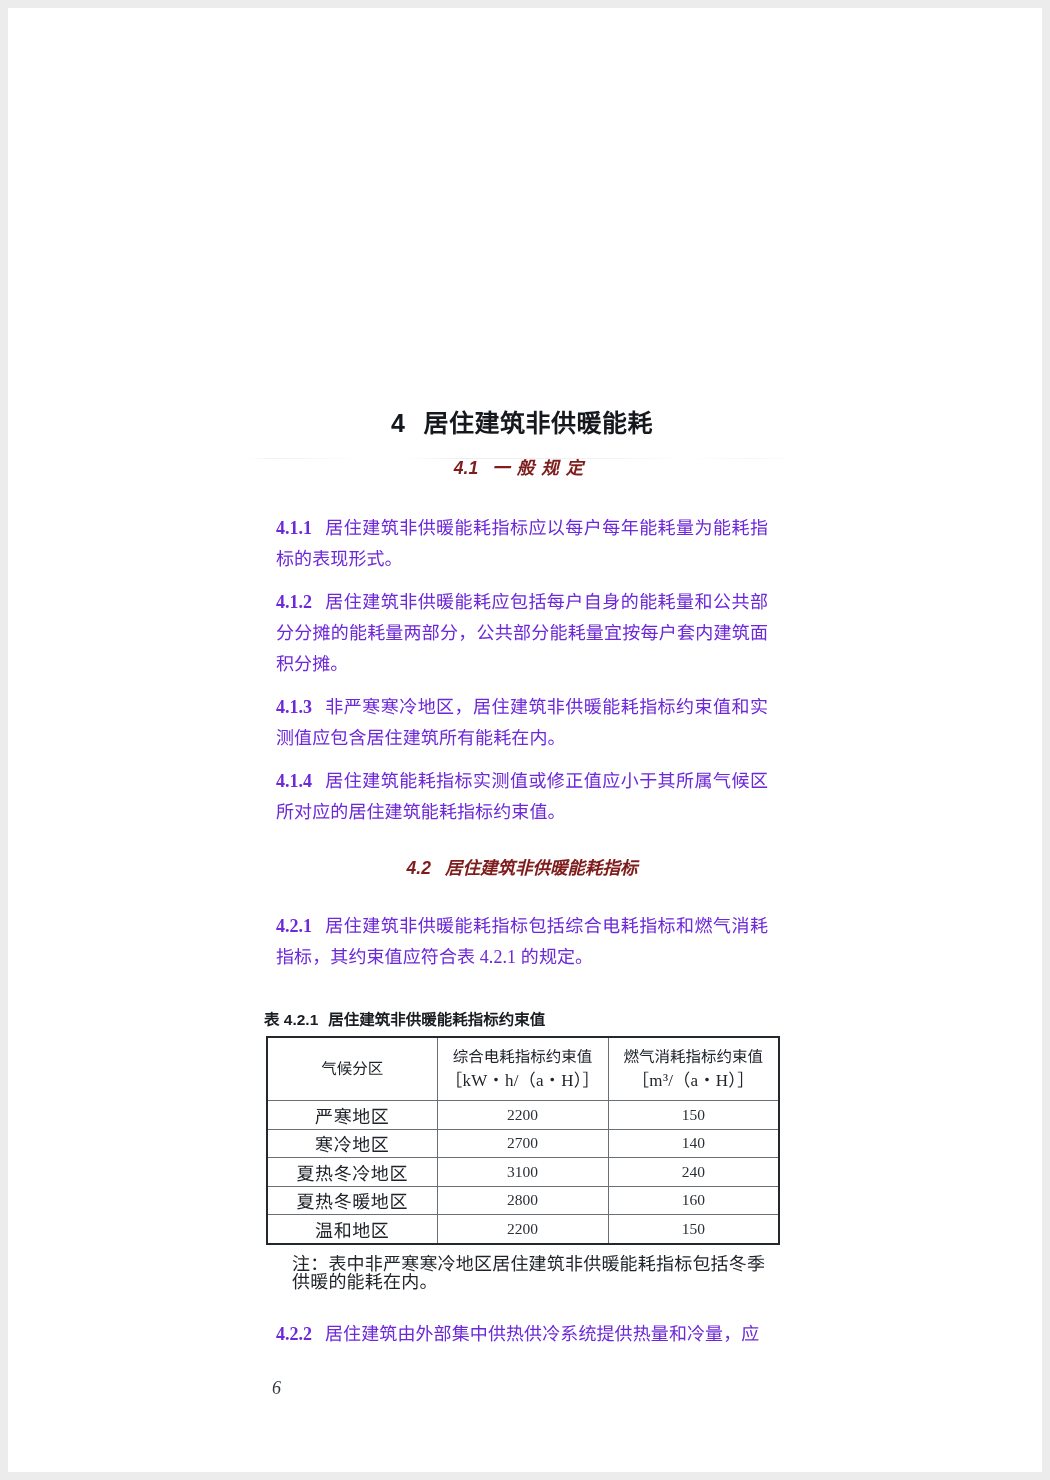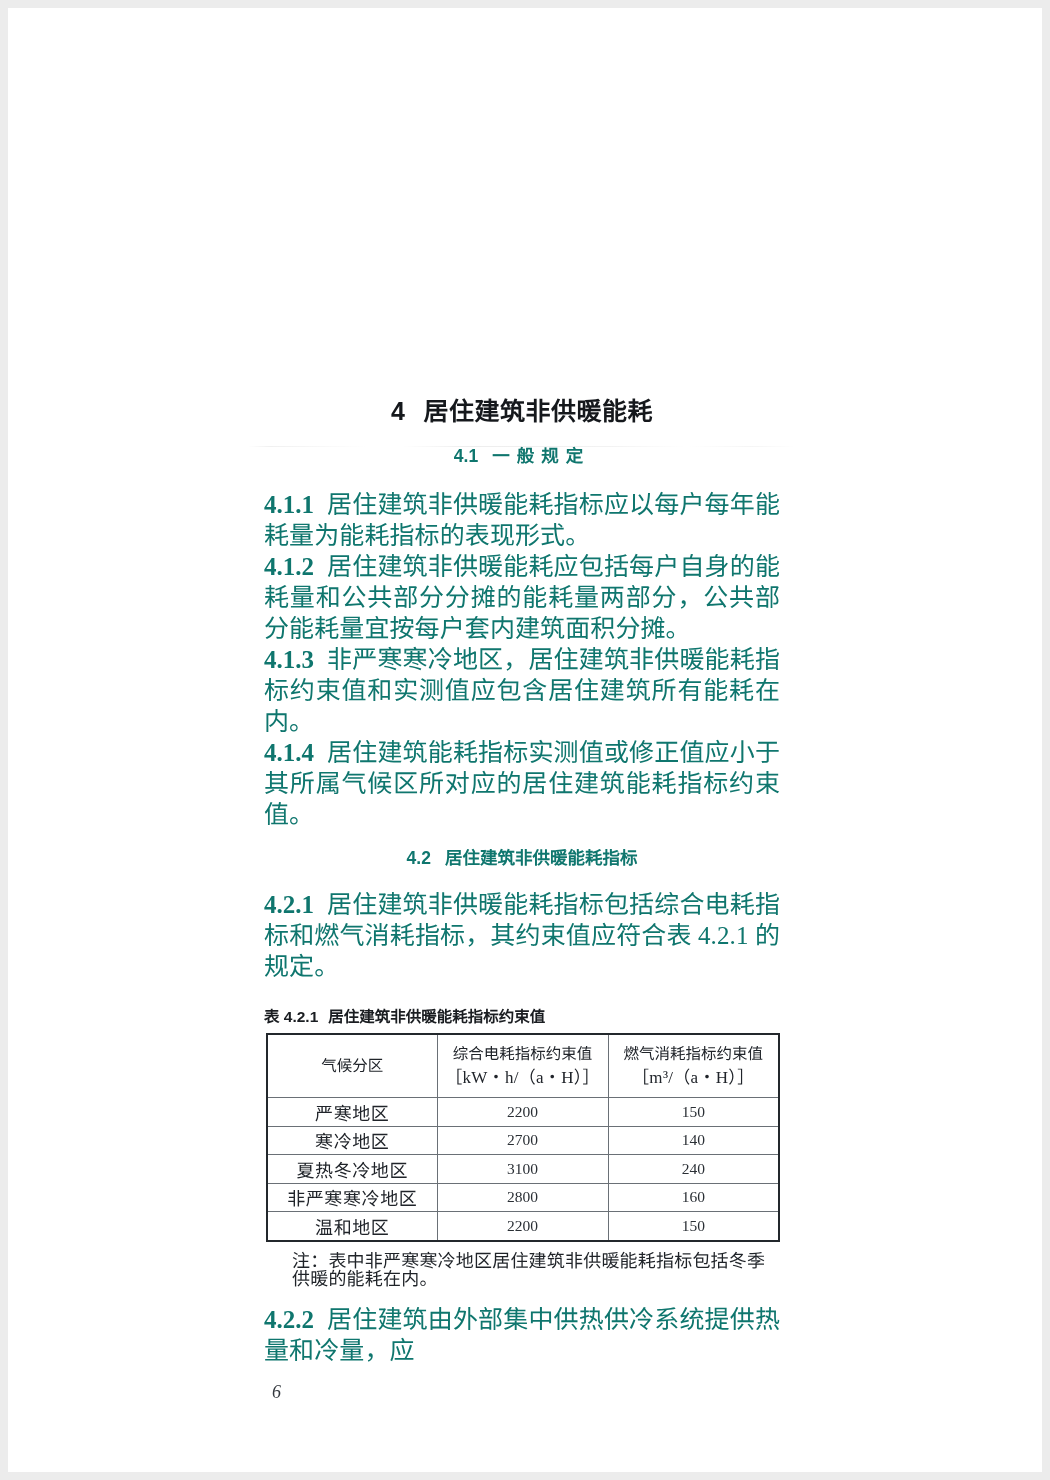--- a/index.html
+++ b/index.html
@@ -25,21 +25,21 @@
     position: absolute;
     left: 8px;
     top: 8px;
     width: 1034px;
     height: 1464px;
     background: #ffffff;
   }
   #content {
     position: absolute;
     left: 256px;
-    top: 0;
+    top: 12px;
     width: 516px;
   }
 
   
   .chapter-title {
     text-align: center;
     font-family: "Liberation Sans", "DejaVu Sans", sans-serif;
     font-weight: bold;
     font-size: 25px;
     color: #15181c;
@@ -69,35 +69,36 @@
        rgba(0,0,0,0.04) 92%,
        rgba(0,0,0,0.00) 100%);
   }
 
   
   .section-title {
     text-align: center;
     font-family: "Liberation Sans", "DejaVu Sans", sans-serif;
     font-weight: bold;
     font-size: 17.5px;
-    color: #0f766e;
+    color: #7f1d1d;
     margin: 0;
     line-height: 1.2;
+    font-style: italic;
   }
   .section-title .num { margin-right: 14px; }
   #sec-4-1 { padding-top: 20px; }
   #sec-4-1 .title-text { letter-spacing: 7px; }
   #sec-4-2 { padding-top: 18px; }
 
   
   .para {
-    font-size: 25px;
+    font-size: 18px;
     line-height: 31px;
-    color: #0f766e;
-    margin: 0;
+    color: #6d28d9;
+    margin: 12px;
     text-align: justify;
     text-justify: inter-ideograph;
     letter-spacing: 0.1px;
   }
   .para .pnum {
     font-family: "Liberation Serif", "DejaVu Serif", serif;
     font-weight: bold;
     margin-right: 13px;
     letter-spacing: 0px;
   }
@@ -261,21 +262,21 @@
           <td class="zone">寒冷地区</td>
           <td class="val">2700</td>
           <td class="val">140</td>
         </tr>
         <tr>
           <td class="zone">夏热冬冷地区</td>
           <td class="val">3100</td>
           <td class="val">240</td>
         </tr>
         <tr>
-          <td class="zone">非严寒寒冷地区</td>
+          <td class="zone">夏热冬暖地区</td>
           <td class="val">2800</td>
           <td class="val">160</td>
         </tr>
         <tr>
           <td class="zone">温和地区</td>
           <td class="val">2200</td>
           <td class="val">150</td>
         </tr>
       </tbody>
     </table>

